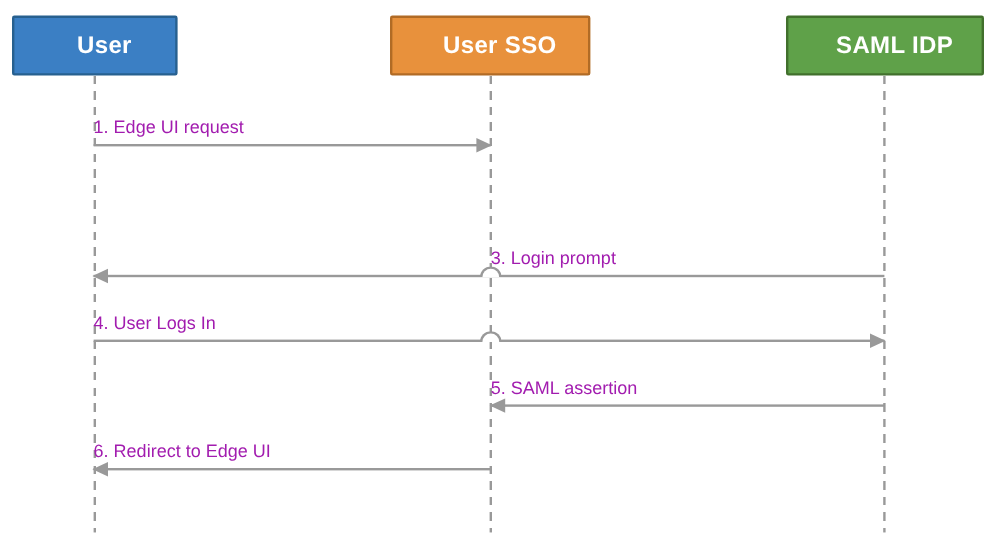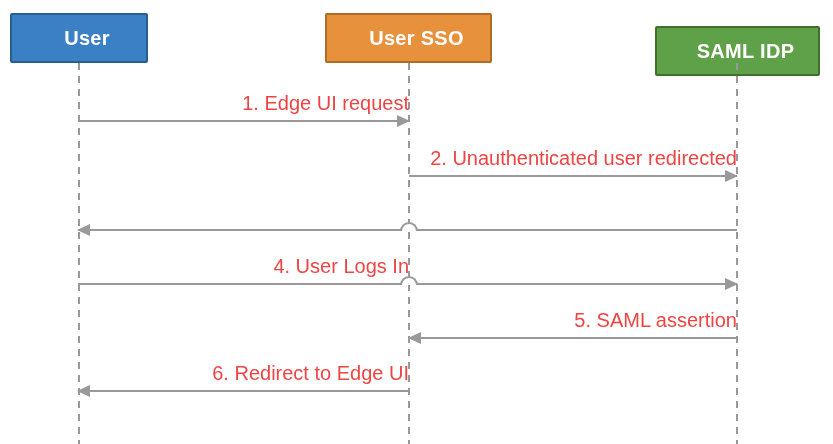--- a/index.html
+++ b/index.html
@@ -53,23 +53,23 @@
   .message { position: absolute; height: 30px; }
   .msg-line {
     position: absolute;
     left: 0; right: 0; bottom: 0;
     height: 2px;
     background: #999999;
   }
   .msg-label {
     position: absolute;
     bottom: 7px;
-    color: #ef4444;
-    font-size: 20px;
-    text-align: right;
+    color: #a21caf;
+    font-size: 15px;
+    text-align: left;
     white-space: nowrap;
   }
   .arrowhead {
     position: absolute;
     width: 0; height: 0;
     bottom: -5px;
     border-top: 6px solid transparent;
     border-bottom: 6px solid transparent;
   }
   .arrowhead.right { right: -1px; border-left: 13px solid #999999; }
@@ -109,41 +109,37 @@
 <body>
 
 <div id="canvas">
 
   <div class="actor-box user" style="background: rgb(59, 127, 196); border-color: rgb(39, 96, 143);">
     <span>User</span>
   </div>
   <div class="actor-box edge-sso" style="background: rgb(232, 145, 60); border-color: rgb(177, 107, 37);">
     <span>User SSO</span>
   </div>
-  <div class="actor-box saml-idp" style="background: rgb(95, 161, 73); border-color: rgb(65, 112, 44); margin-top: 13px;">
+  <div class="actor-box saml-idp" style="background: rgb(95, 161, 73); border-color: rgb(65, 112, 44);">
     <span>SAML IDP</span>
   </div>
 
   <div class="lifeline user"></div>
   <div class="lifeline edge-sso"></div>
   <div class="lifeline saml-idp"></div>
 
   <div class="message" id="msg-0">
     <div class="msg-label">1. Edge UI request</div>
     <div class="msg-line"></div>
     <div class="arrowhead right"></div>
   </div>
 
-  <div class="message" id="msg-1">
-    <div class="msg-label">2. Unauthenticated user redirected</div>
-    <div class="msg-line"></div>
-    <div class="arrowhead right"></div>
-  </div>
 
   <div class="message" id="msg-2">
+    <div class="msg-label">3. Login prompt</div>
     <div class="msg-line"></div>
     <div class="hop"></div>
     <div class="arrowhead left"></div>
   </div>
 
   <div class="message" id="msg-3">
     <div class="msg-label">4. User Logs In</div>
     <div class="msg-line"></div>
     <div class="hop"></div>
     <div class="arrowhead right"></div>

